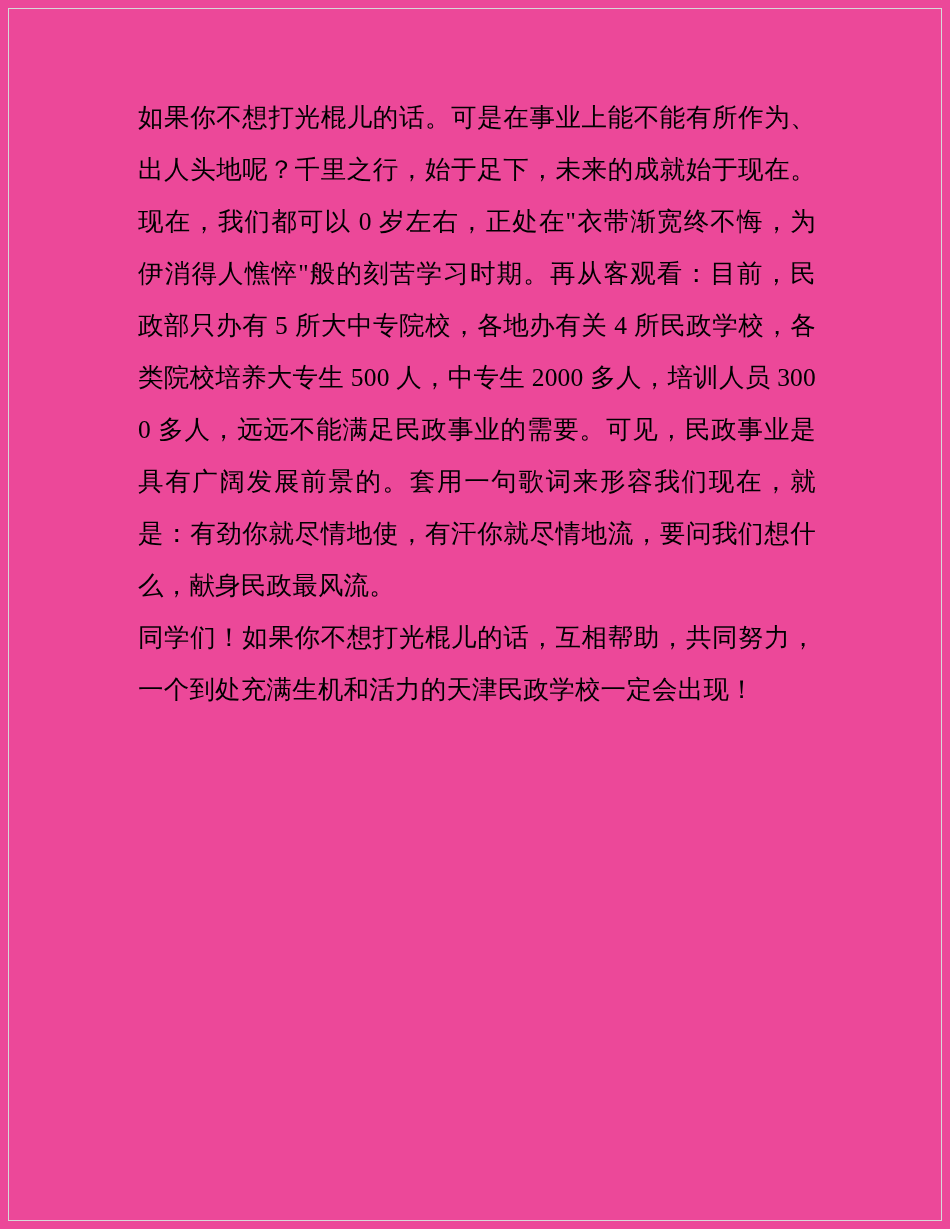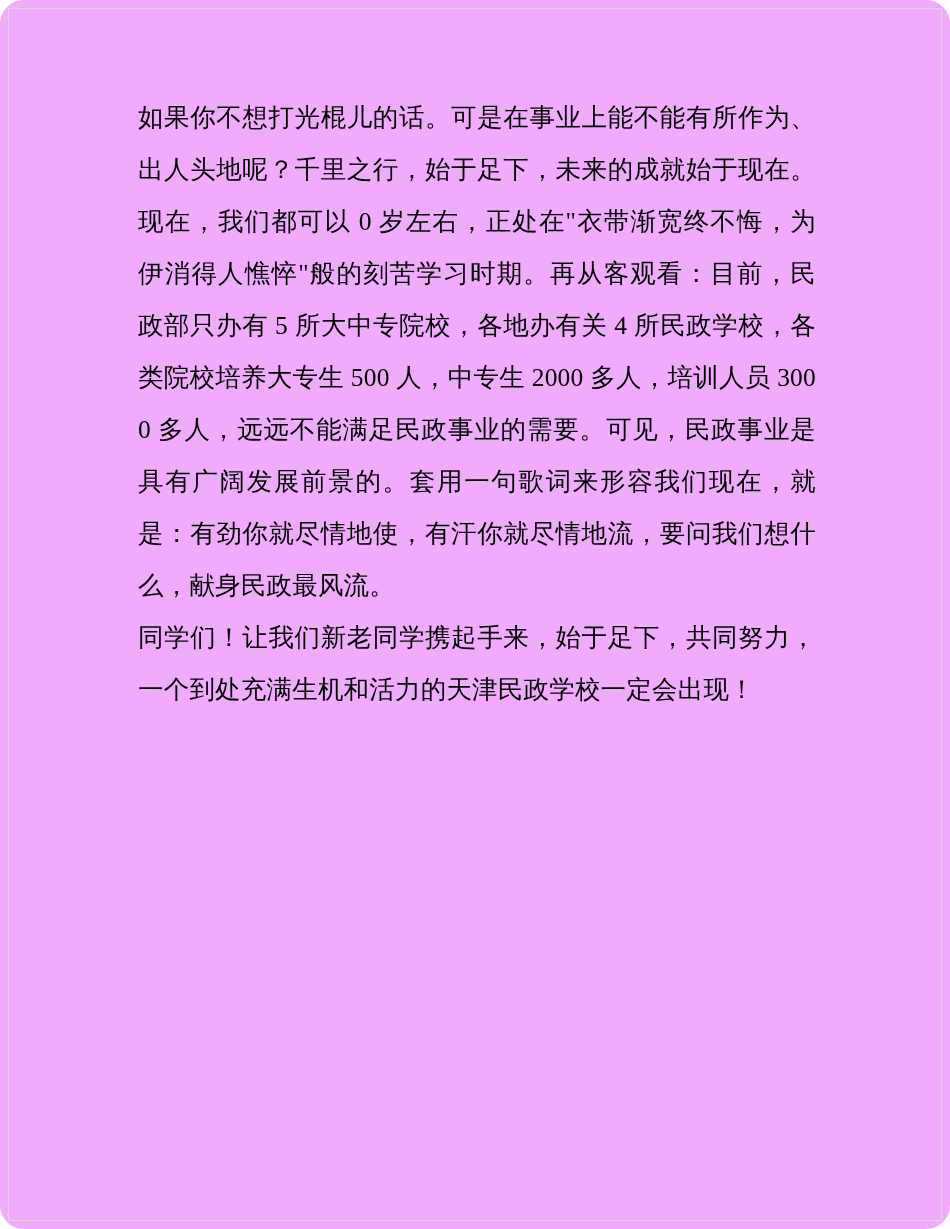--- a/index.html
+++ b/index.html
@@ -12,22 +12,21 @@
     background: #ffffff;
     font-family: "Liberation Serif", "DejaVu Serif", serif;
     color: #000000;
     overflow: hidden;
   }
   .page {
     position: relative;
     width: 950px;
     height: 1229px;
     box-sizing: border-box;
-    background: #f0abfc;
-    border-radius: 24px;
+    background: #ec4899;
   }
   .page-border {
     position: absolute;
     left: 8px;
     top: 8px;
     right: 8px;
     bottom: 8px;
     border: 1px solid #d8d8d8;
     pointer-events: none;
   }
@@ -51,15 +50,15 @@
     margin-top: 0;
   }
 </style>
 </head>
 <body>
 
 <div class="page">
   <div class="page-border"></div>
   <div class="content">
     <p class="para">如果你不想打光棍儿的话。可是在事业上能不能有所作为、出人头地呢？千里之行，始于足下，未来的成就始于现在。现在，我们都可以 0 岁左右，正处在"衣带渐宽终不悔，为伊消得人憔悴"般的刻苦学习时期。再从客观看：目前，民政部只办有 5 所大中专院校，各地办有关 4 所民政学校，各类院校培养大专生 500 人，中专生 2000 多人，培训人员 3000 多人，远远不能满足民政事业的需要。可见，民政事业是具有广阔发展前景的。套用一句歌词来形容我们现在，就是：有劲你就尽情地使，有汗你就尽情地流，要问我们想什么，献身民政最风流。</p>
-    <p class="para">同学们！让我们新老同学携起手来，始于足下，共同努力，一个到处充满生机和活力的天津民政学校一定会出现！</p>
+    <p class="para">同学们！如果你不想打光棍儿的话，互相帮助，共同努力，一个到处充满生机和活力的天津民政学校一定会出现！</p>
   </div>
 </div>
 
 </body></html>

